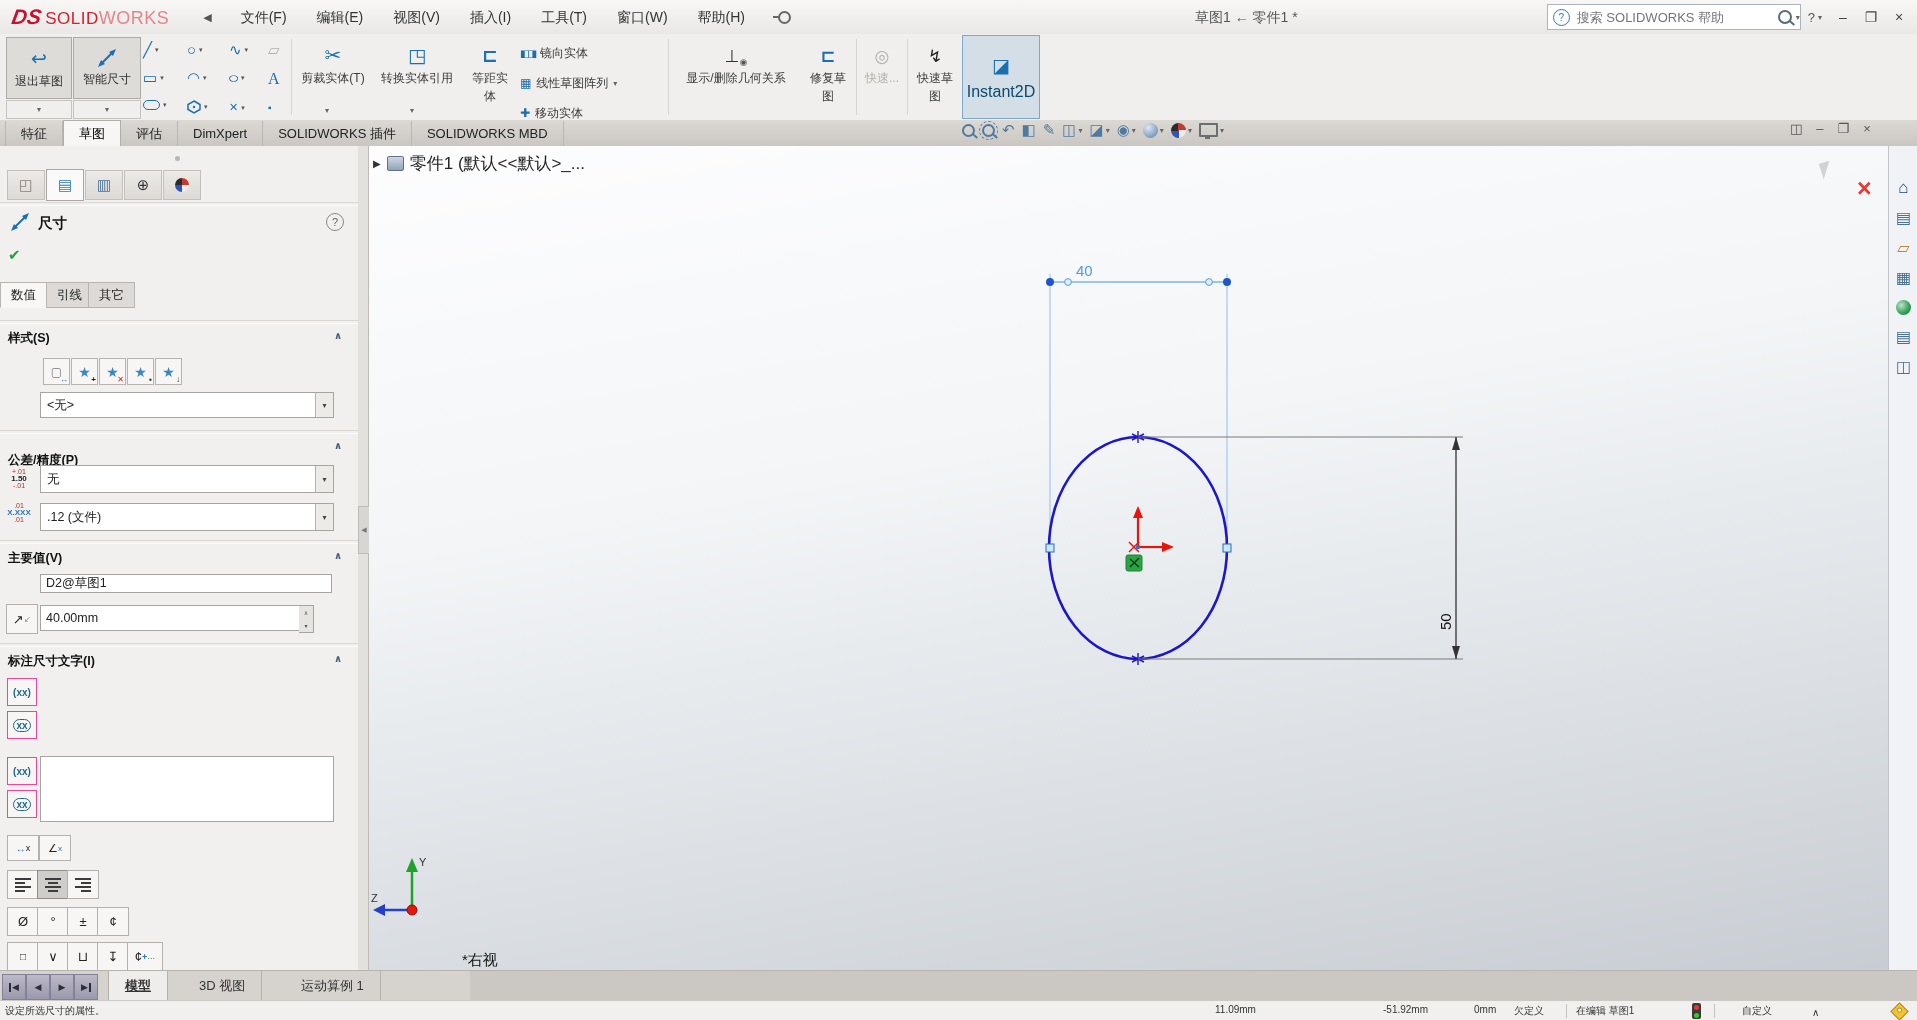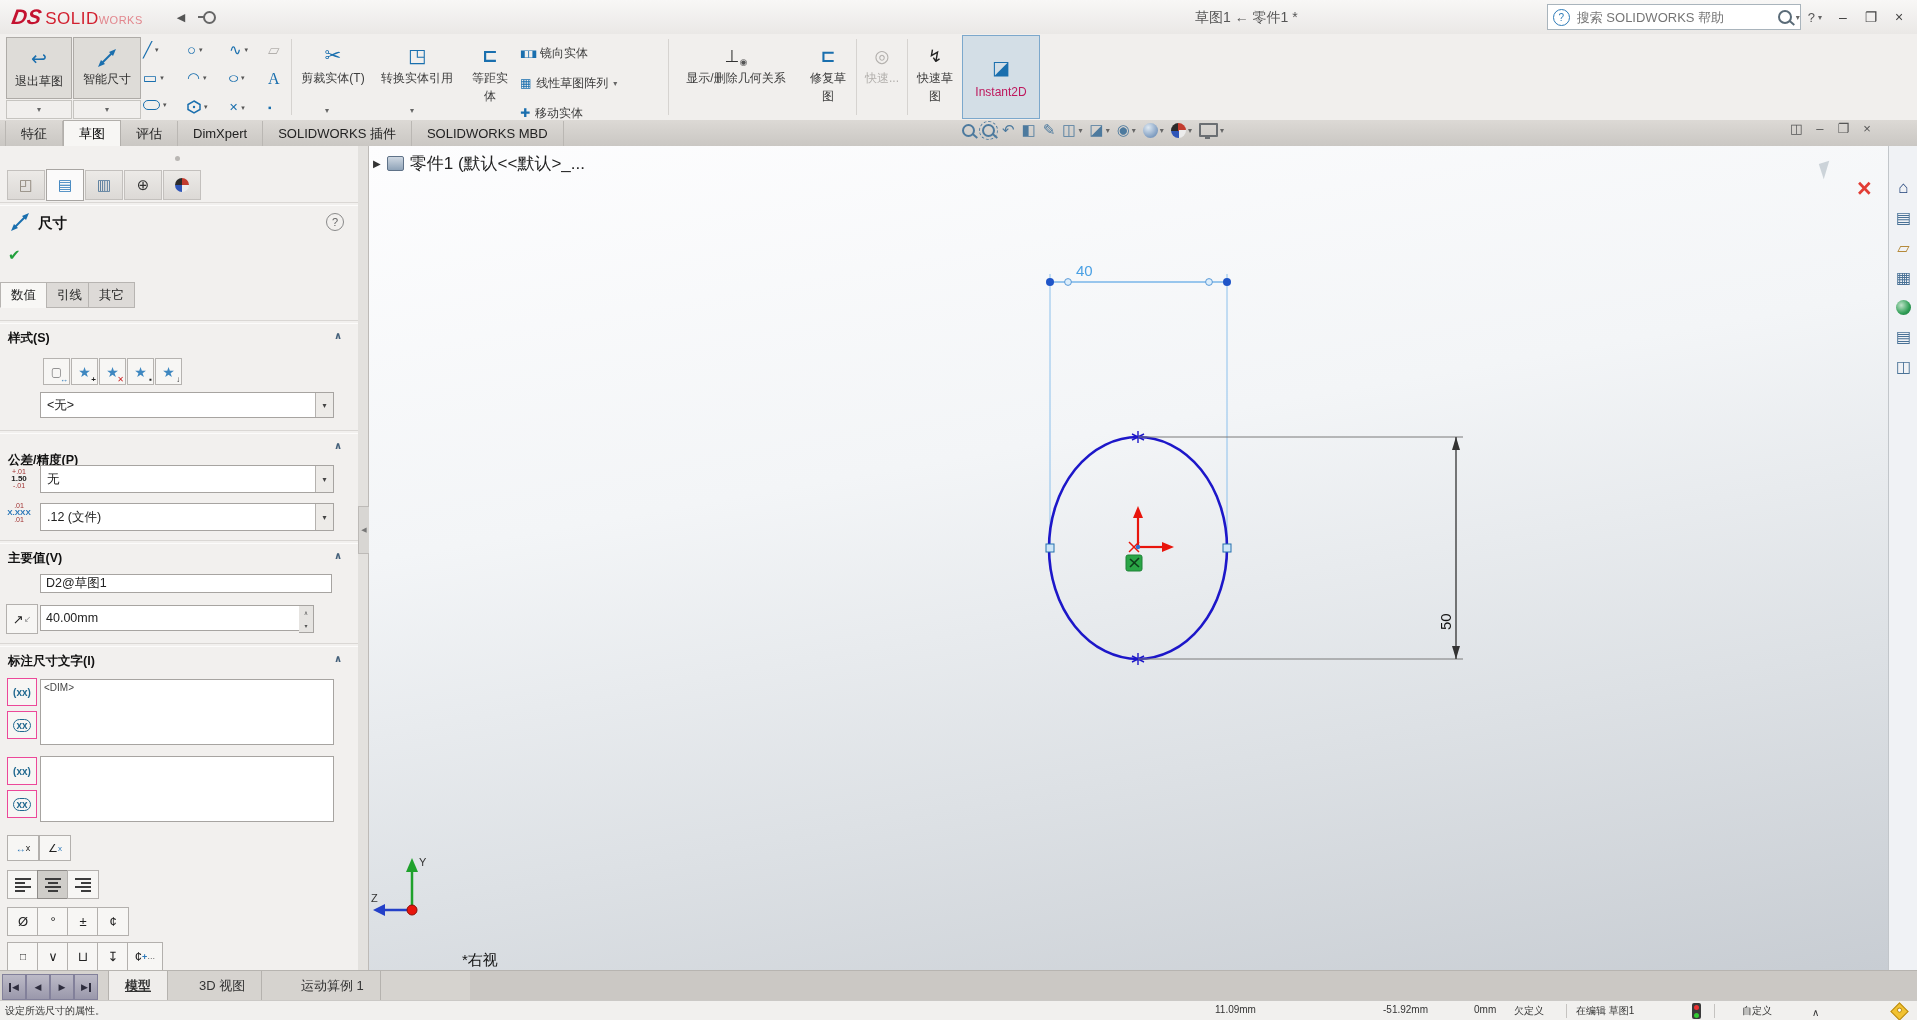--- a/index.html
+++ b/index.html
@@ -5,21 +5,21 @@
   html,body{margin:0;padding:0}
   body{width:1917px;height:1020px;position:relative;overflow:hidden;
        font-family:"Liberation Sans","DejaVu Sans",sans-serif;font-size:12px;color:#333;background:#f0eeec}
   .abs{position:absolute}
   
   .titlebar{left:0;top:0;width:1917px;height:34px;background:linear-gradient(#f8f7f6,#eae8e6);
             border-bottom:1px solid #d4d2cf;display:flex;align-items:center}
   .logo{margin-left:12px;display:flex;align-items:baseline;white-space:nowrap}
   .logo .mark{font-style:italic;font-weight:bold;font-size:21px;color:#c41230;transform:skewX(-10deg);margin-right:4px}
   .logo .solid{font-weight:normal;font-size:17px;color:#d2202f;letter-spacing:.5px}
-  .logo .works{font-size:11px;color:#e2868d;letter-spacing:.5px}
+  .logo .works{font-size:18px;color:#e2868d;letter-spacing:.5px}
   .menuback{margin-left:34px;color:#555;font-size:11px}
   .menus{display:flex;margin-left:14px}
   .menus .mi{padding:0 15px;font-size:14px;color:#333;line-height:34px;cursor:default}
   .doctitle{left:1195px;top:9px;font-size:14px;color:#555}
   .tb-right{position:absolute;right:4px;top:4px;display:flex;align-items:center;height:26px}
   .searchbox{display:flex;align-items:center;border:1px solid #a9b4bc;background:#fff;height:24px;width:252px}
   .qcircle{width:15px;height:15px;border:1.5px solid #2e7bb8;border-radius:50%;color:#2e7bb8;font-size:10px;
            display:flex;align-items:center;justify-content:center;margin:0 5px}
   .searchbox input{border:0;outline:0;flex:1;font-size:13px;color:#666;background:transparent;font-family:inherit}
   .mag{width:10px;height:10px;border:2px solid #5a6b78;border-radius:50%;position:relative;margin:0 4px}
@@ -150,20 +150,29 @@
 </head>
 <body>
 
 <div class="abs titlebar">
   <div class="logo">
     <span class="mark">DS</span>
     <span class="solid">SOLID</span>
       <span class="works">WORKS</span>
   </div>
   <span class="menuback">◀</span>
+  <div class="menus">
+    <span class="mi">文件(F)</span>
+    <span class="mi">编辑(E)</span>
+    <span class="mi">视图(V)</span>
+    <span class="mi">插入(I)</span>
+    <span class="mi">工具(T)</span>
+    <span class="mi">窗口(W)</span>
+    <span class="mi">帮助(H)</span>
+  </div>
   <span class="pin"></span>
   <div class="abs doctitle">草图1 ← 零件1 *</div>
   <div class="tb-right">
     <div class="searchbox">
       <span class="qcircle">?</span>
       <input placeholder="搜索 SOLIDWORKS 帮助" style="">
       <span class="mag"></span>
       <span class="caret">▾</span>
     </div>
     <span class="tbbtn">
@@ -306,21 +315,21 @@
   <div class="rgroup" style="left:910px;width:50px">
     <div class="gi" style="font-size:17px">
         <span style="color:#222">↯</span>
       </div>
     <div class="l1">快速草</div>
     <div class="l1">图</div>
   </div>
 
   <div class="instant">
     <span class="ico-blue" style="font-size:19px">◪</span>
-    <span style="font-size:12px;color:#be185d">Instant2D</span>
+    <span style="font-size:16px;color:#0c4a6e">Instant2D</span>
   </div>
 
   <div class="dropbox" style="left:6px;width:64px">
       <span class="caret">▾</span>
     </div>
   <div class="dropbox" style="left:73px;width:66px">
       <span class="caret">▾</span>
     </div>
   <div class="abs" style="left:325px;top:68px"><span class="caret">▾</span></div>
   <div class="abs" style="left:410px;top:68px"><span class="caret">▾</span></div>
@@ -483,21 +492,20 @@
   <div class="sepline" style="top:497px"></div>
 
   <div class="sect" style="top:507px">标注尺寸文字(I)</div>
   <span class="coll" style="top:507px">∧</span>
   <div class="xxbtn" style="left:7px;top:532px">
       <span>(xx)</span>
     </div>
   <div class="xxbtn" style="left:7px;top:565px">
       <span class="oval">xx</span>
     </div>
-  <textarea class="ta" style="left: 40px; top: 533px; width: 286px; height: 60px;">&lt;DIM&gt;</textarea>
   <div class="xxbtn" style="left:7px;top:611px">
       <span>(xx)</span>
     </div>
   <div class="xxbtn" style="left:7px;top:644px">
       <span class="oval">xx</span>
     </div>
   <textarea class="ta" style="left: 40px; top: 610px; width: 286px; height: 60px;"></textarea>
 
   <div class="sb" style="left:7px;top:689px;height:24px">
       <span style="font-size:10px;color:#2a77b8">↔</span>

